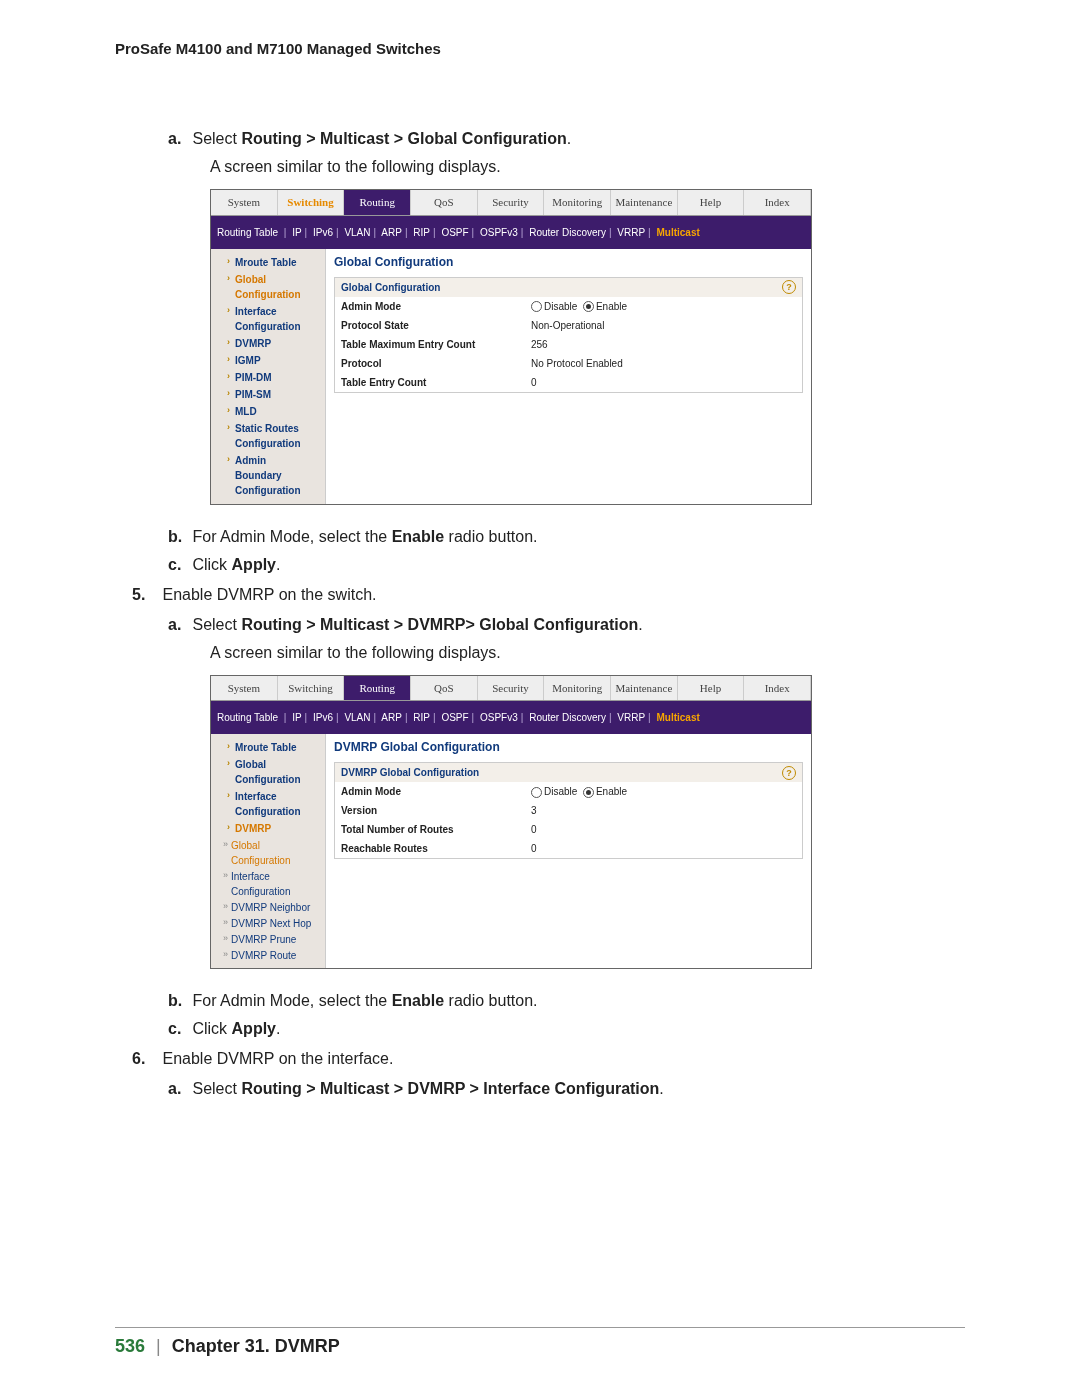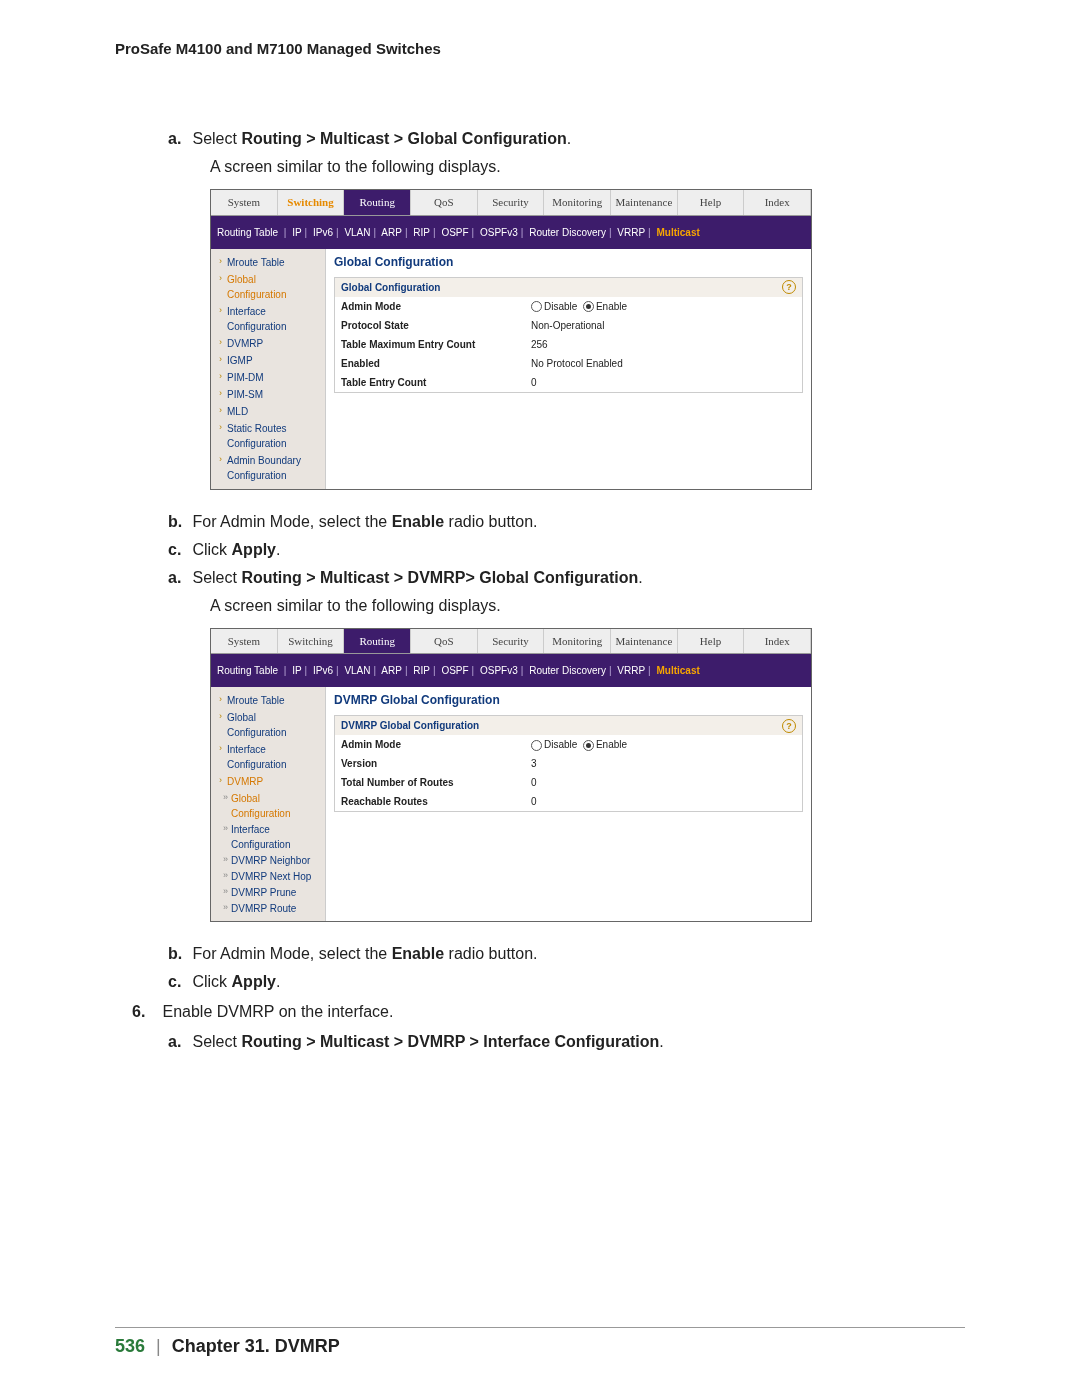--- a/index.html
+++ b/index.html
@@ -92,21 +92,21 @@
     display: flex;
     min-height: 140px;
   }
   .ss-side {
     width: 102px;
     background: #e9e4df;
     border-right: 1px solid #ccc;
     padding: 4px 6px;
     font-size: 10px;
   }
-  .side-item      { color: #113a7c; font-weight: normal; margin: 2px 4px; position: relative; padding-left:6px;}
+  .side-item      { color: #113a7c; font-weight: bold; margin: 2px 12px; position: relative; padding-left:6px;}
   .side-item::before { content:"›"; position:absolute; left:-2px; color:#b88400; font-size:9px;}
   .side-item.sel  { color: #d57800; }
   .side-sub       { color: #113a7c; margin: 1px 0 1px 8px; padding-left:6px; position:relative;}
   .side-sub::before{content:"»"; position:absolute; left:-2px; color:#888; font-size:9px;}
   .side-sub.sel   { color: #d57800; }
   .ss-main {
     flex: 1;
     padding: 4px 8px 8px 8px;
   }
   .panel-title {
@@ -218,41 +218,45 @@
               </div>
             <div class="kv">
                 <div class="k">Protocol State</div>
                 <div class="v">Non-Operational</div>
               </div>
             <div class="kv">
                 <div class="k">Table Maximum Entry Count</div>
                 <div class="v">256</div>
               </div>
             <div class="kv">
-                <div class="k">Enabled</div>
+                <div class="k">Protocol</div>
                 <div class="v">No Protocol Enabled</div>
               </div>
             <div class="kv">
                 <div class="k">Table Entry Count</div>
                 <div class="v">0</div>
               </div>
           </div>
         </div>
       </div>
     </div>
 
     <p class="lvl2">
       <span class="alpha-marker">b.</span>
       <span>For Admin Mode, select the </span><b>Enable</b><span> radio button.</span>
     </p>
     <p class="lvl2">
       <span class="alpha-marker">c.</span>
       <span>Click </span><b>Apply</b><span>.</span>
     </p>
 
+    <p class="lvl1">
+      <span class="num-marker">5.</span>
+      <span>Enable DVMRP on the switch.</span>
+    </p>
     <p class="lvl2">
       <span class="alpha-marker">a.</span>
       <span>Select </span><b>Routing &gt; Multicast &gt; DVMRP&gt; Global Configuration</b><span>.</span>
     </p>
     <p class="lvl2-body">A screen similar to the following displays.</p>
 
     <div class="ss-wrap">
       <div class="ss-tabs">
         <div>System</div>
         <div>Switching</div>

